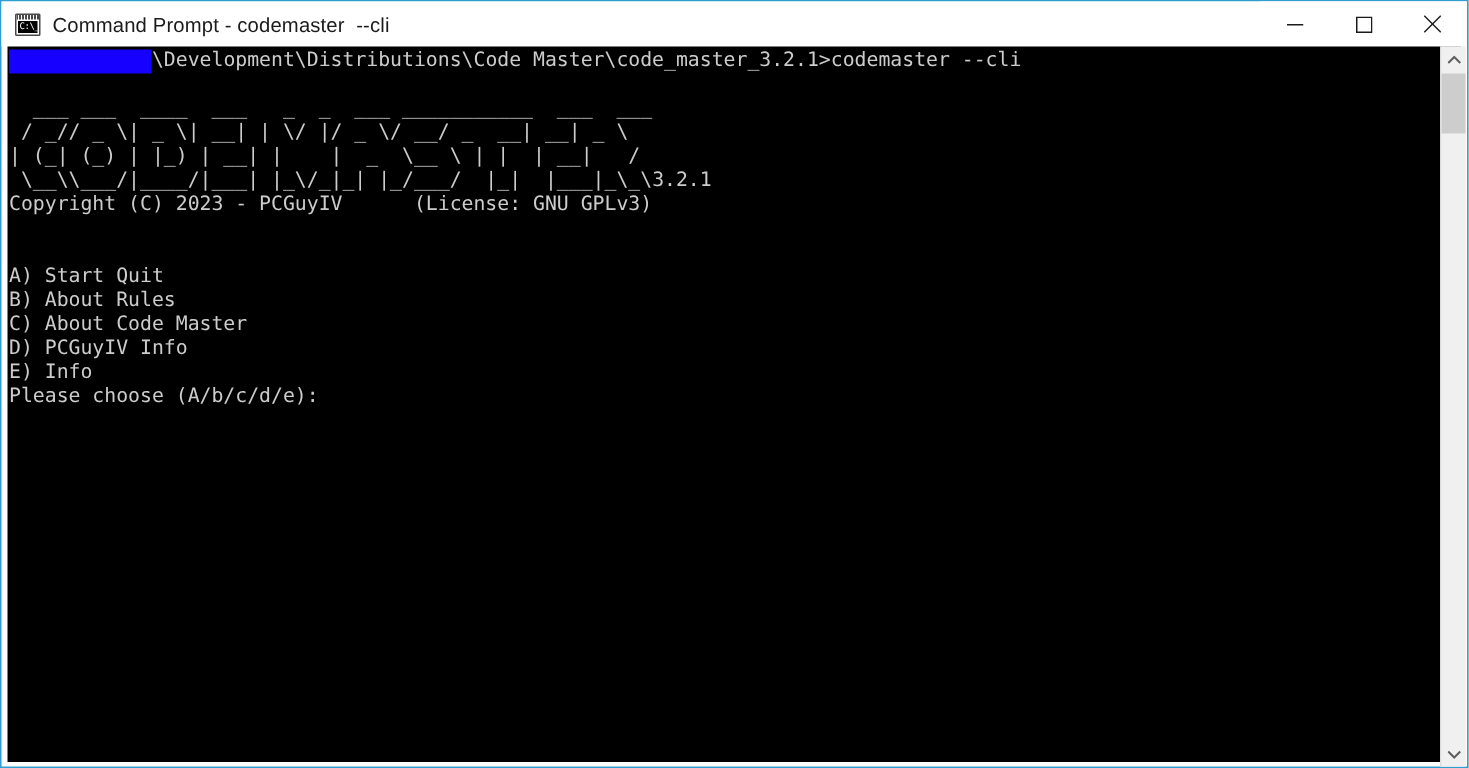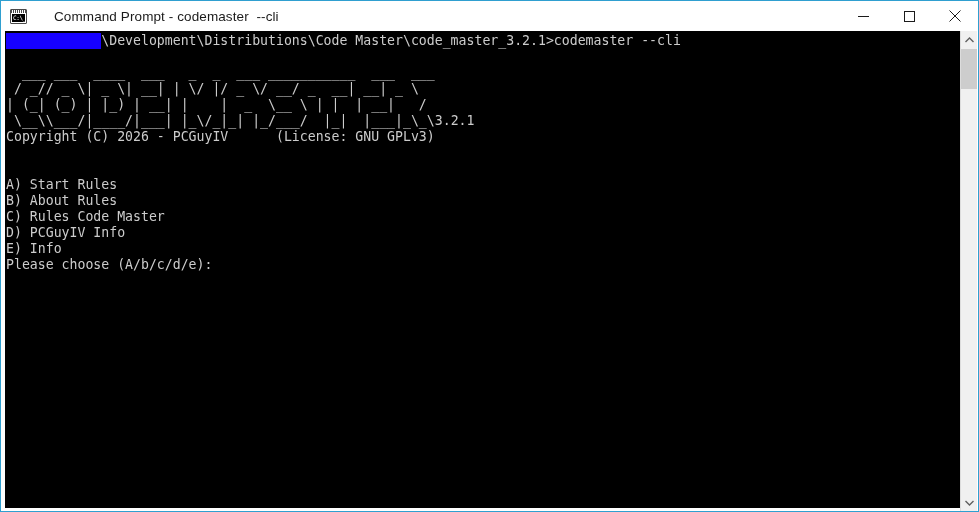--- a/index.html
+++ b/index.html
@@ -28,21 +28,20 @@
   
   #titlebar {
     position: absolute;
     left: 0; top: 0;
     width: 977px;
     height: 30px;
     background: #ffffff;
     display: flex;
     align-items: center;
     user-select: none;
-    gap: 19px;
   }
   #app-icon {
     width: 17px;
     height: 15px;
     margin-left: 9px;
     margin-right: 8px;
     flex: 0 0 auto;
     position: relative;
     background: #ffffff;
     border: 1px solid #4a4a4a;
@@ -197,26 +196,26 @@
     </div>
   </div>
 
   <div id="console">
     <div id="console-text"><span class="console-line"><span class="redaction">            </span><span>\Development\Distributions\Code Master\code_master_3.2.1&gt;</span><span>codemaster --cli</span></span>
 <span class="console-line"> </span>
 <span class="console-line">  ___ ___  ____  ___   _  _  ___ ___________  ___  ___</span>
 <span class="console-line"> / _// _ \| _ \| __| | \/ |/ _ \/ __/ _  __| __| _ \</span>
 <span class="console-line">| (_| (_) | |_) | __| |    |  _  \__ \ | |  | __|   /</span>
 <span class="console-line"><span> \__\\___/|____/|___| |_\/_|_| |_/___/  |_|  |___|_\_\</span><span>3.2.1</span></span>
-<span class="console-line">Copyright (C) 2026 - PCGuyIV      (License: GNU GPLv3)</span>
+<span class="console-line">Copyright (C) 2023 - PCGuyIV      (License: GNU GPLv3)</span>
 <span class="console-line"> </span>
 <span class="console-line"> </span>
-<span class="console-line">A) Start Rules</span>
+<span class="console-line">A) Start Quit</span>
 <span class="console-line">B) About Rules</span>
-<span class="console-line">C) Rules Code Master</span>
+<span class="console-line">C) About Code Master</span>
 <span class="console-line">D) PCGuyIV Info</span>
 <span class="console-line">E) Info</span>
 <span class="console-line">Please choose (A/b/c/d/e):</span></div>
   </div>
 
   <div id="scrollbar">
     <div id="sb-track"></div>
     <div class="sb-arrow" id="sb-up">
       <svg width="9" height="6" viewBox="0 0 9 6" aria-hidden="true">
         <polyline points="0.5,5 4.5,1 8.5,5" fill="none" stroke="#606060" stroke-width="1.4"></polyline>

